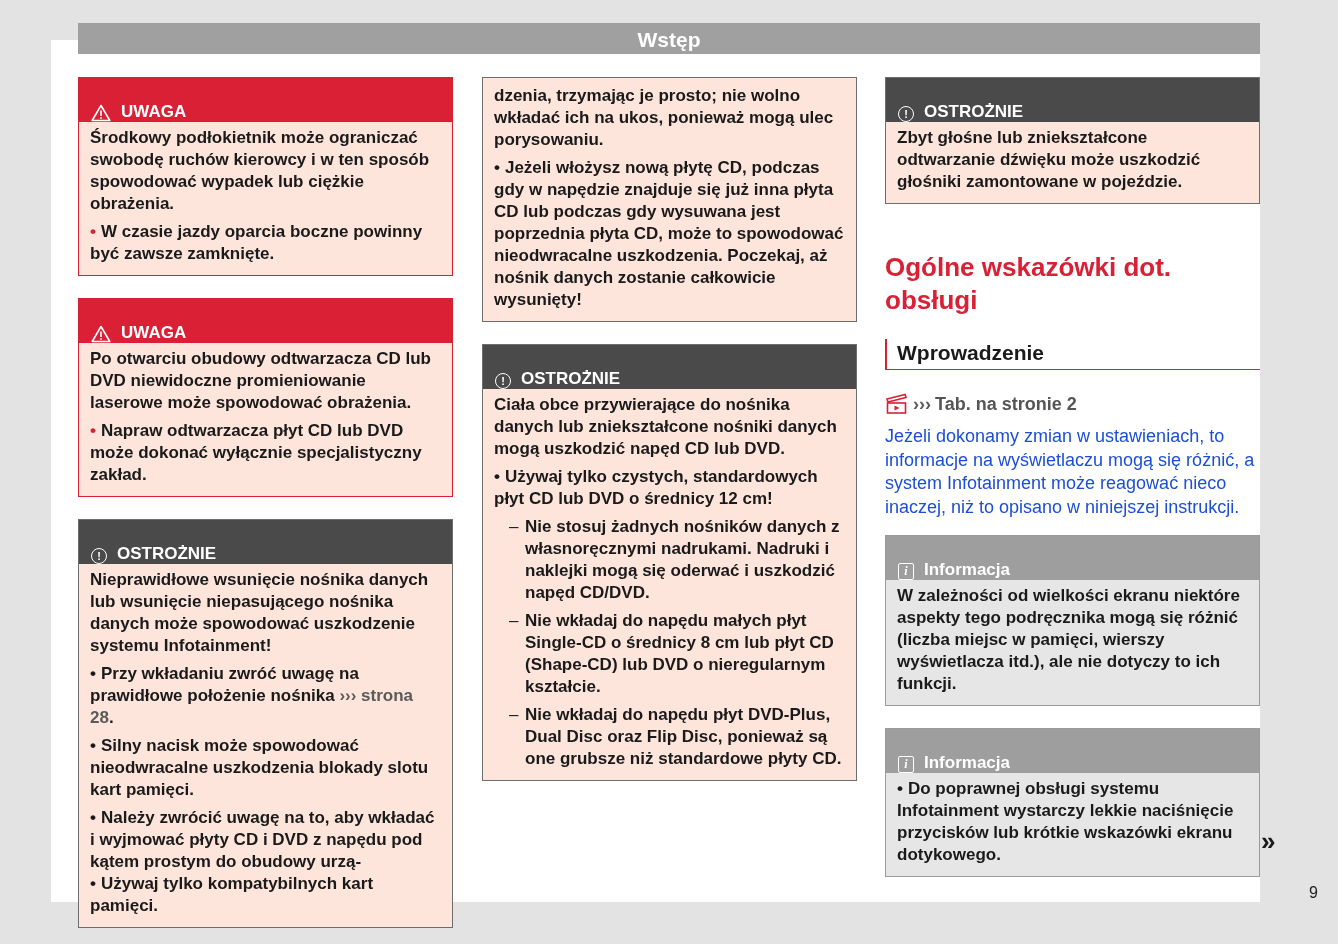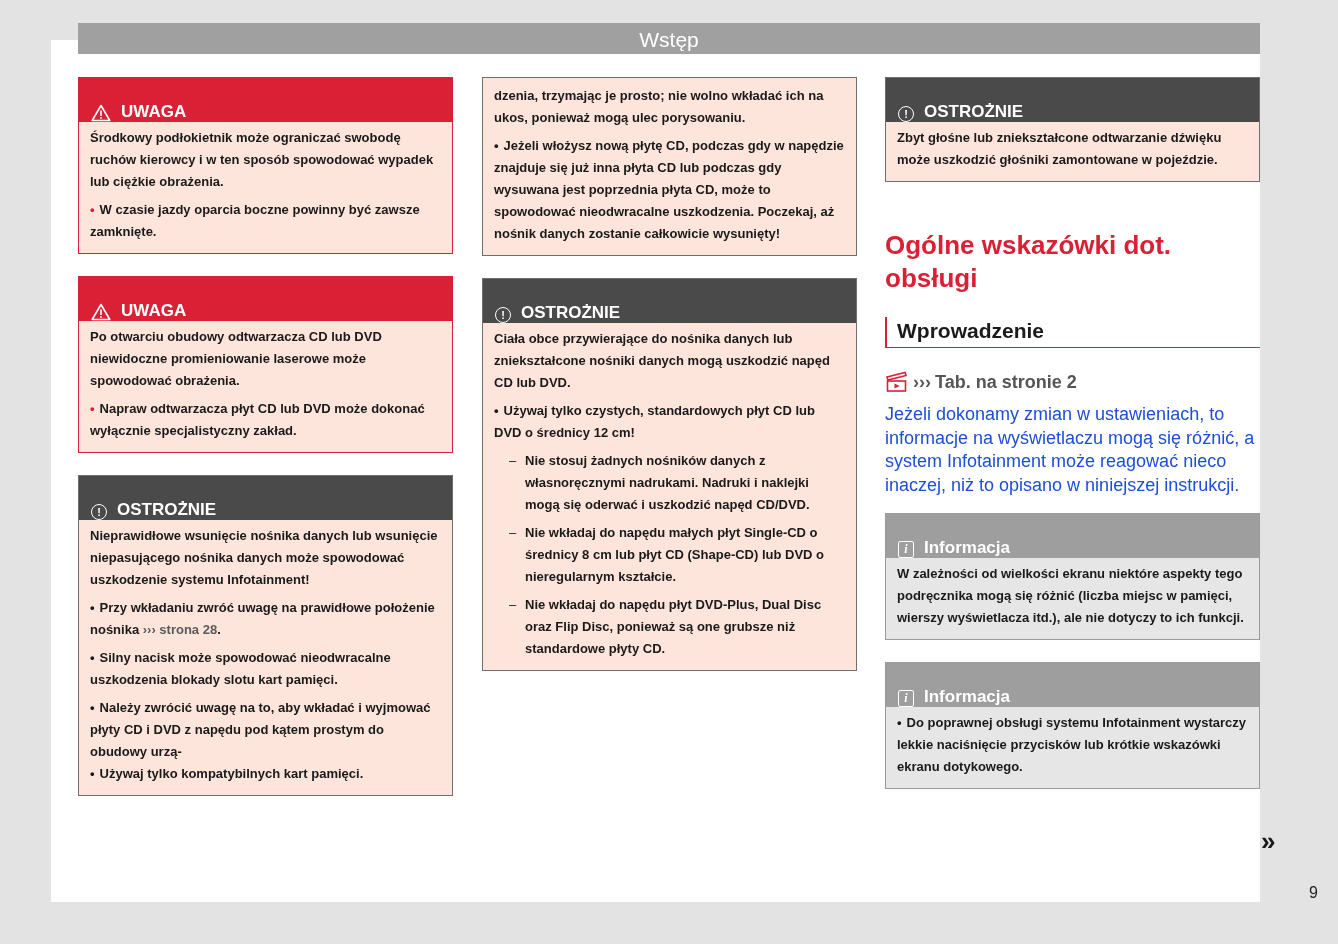--- a/index.html
+++ b/index.html
@@ -3,38 +3,38 @@
 <meta charset="utf-8">
 <style>
   html, body { margin: 0; padding: 0; }
   body {
     width: 1338px; height: 944px; background: #e3e3e3; position: relative; overflow: hidden;
     font-family: "Liberation Sans", sans-serif; color: #1a1a1a;
   }
   .page { position: absolute; left: 51px; top: 40px; width: 1209px; height: 862px; background: #ffffff; }
   .header-bar {
     position: absolute; left: 78px; top: 23px; width: 1182px; height: 31px; background: #a0a0a0;
-    color: #fff; font-weight: normal; font-size: 21px; text-align: center; line-height: 33px;
+    color: #fff; font-weight: bold; font-size: 21px; text-align: center; line-height: 33px;
   }
   .col { position: absolute; top: 77px; width: 375px; }
   .col1 { left: 78px; }
   .col2 { left: 482px; }
   .col3 { left: 885px; }
 
   .box { border: 1px solid #6e6e6e; background: #fde5dc; margin-bottom: 22px; }
   .box.warn { border-color: #d92035; }
   .box.info { background: #e6e6e6; border-color: #9a9a9a; }
   .box-head {
     height: 44px; display: flex; align-items: flex-end; padding-left: 12px;
     color: #fff; font-weight: bold; font-size: 17px; gap: 10px;
   }
   .warn .box-head { background: #d92035; }
   .caution .box-head { background: #4a4a4a; }
   .info .box-head { background: #9e9e9e; }
-  .box-body { padding: 5px 11px 4px 11px; font-weight: bold; font-size: 13px; line-height: 22px; }
+  .box-body { padding: 5px 11px 4px 11px; font-weight: bold; font-size: 17px; line-height: 22px; }
   .box-body p { margin: 0 0 6px 0; }
   .bullet-red::before { content: "\2022"; color: #d92035; margin-right: 5px; }
   .bullet::before { content: "\2022"; margin-right: 5px; }
   .dash { position: relative; padding-left: 31px; margin: 0 0 6px 0; }
   .dash::before { content: "\2013"; position: absolute; left: 15px; top: 0; font-weight: normal; }
   .link { color: #5a5a5a; }
   .arrow { color: #5a5a5a; }
 
   .icon-warn { width: 20px; height: 18px; display: inline-block; }
   .icon-circ {

